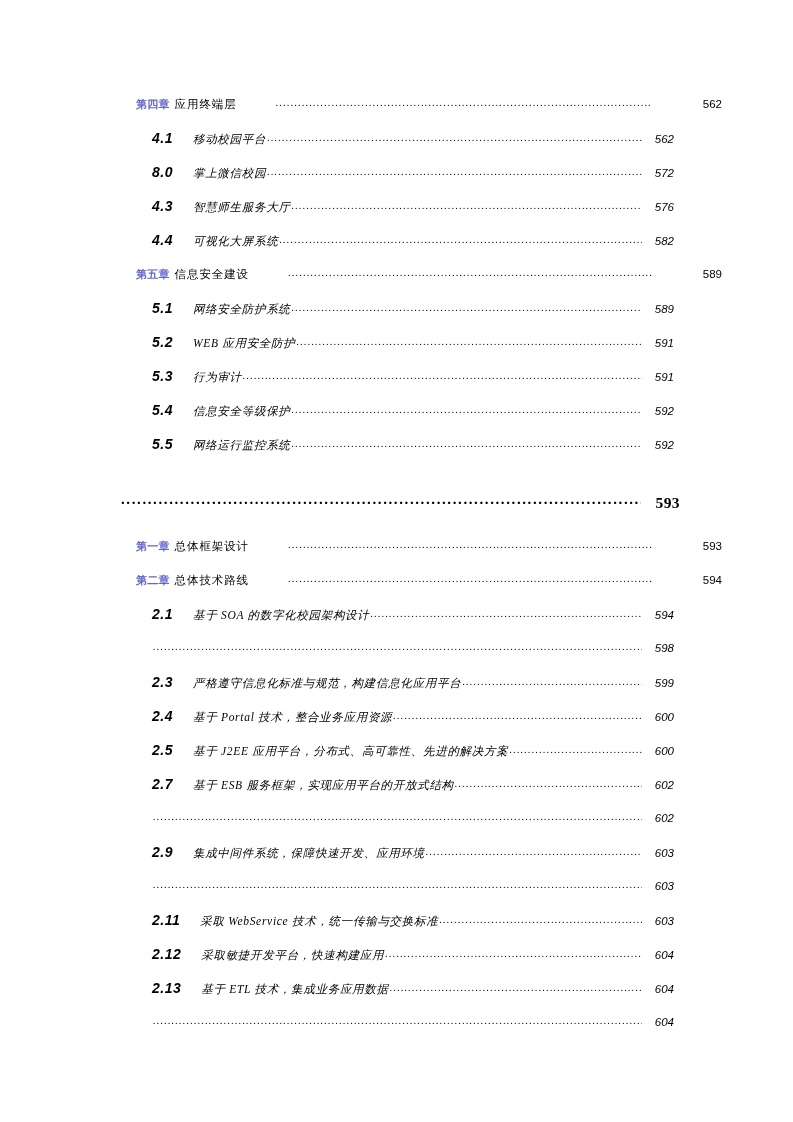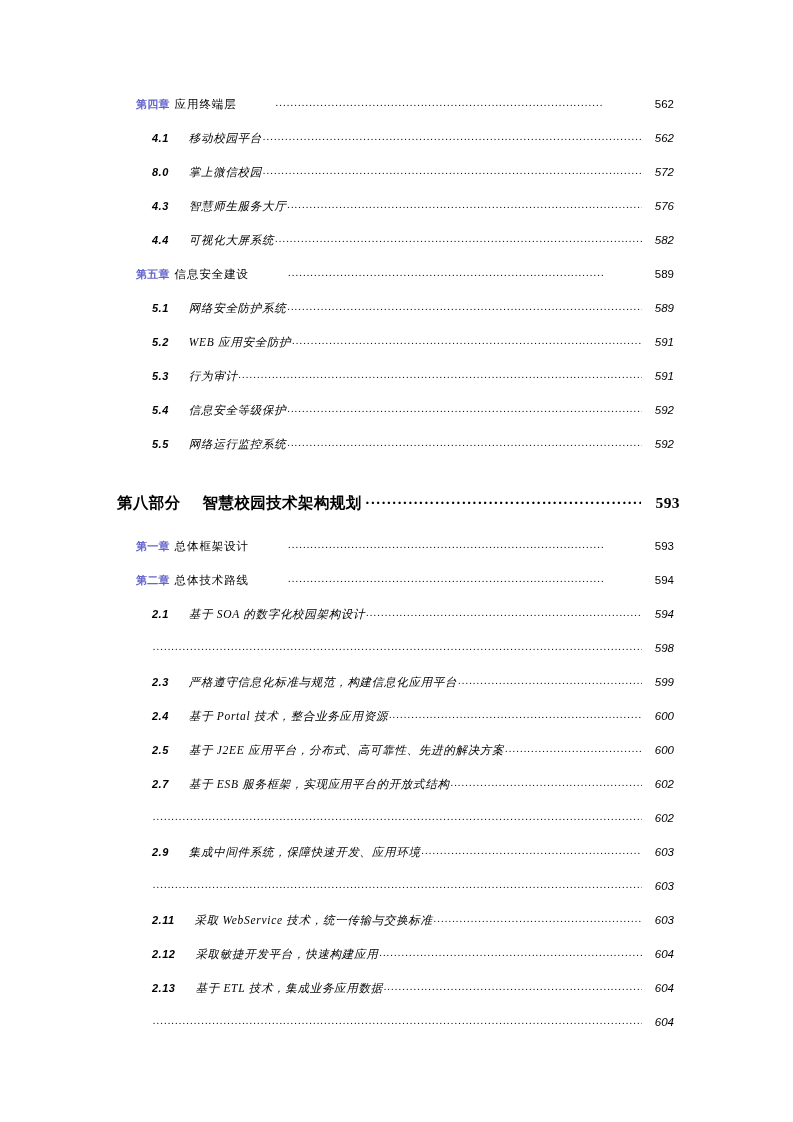--- a/index.html
+++ b/index.html
@@ -72,21 +72,21 @@
     font-size: 15px;
     letter-spacing: 1.6px;
     font-weight: bold;
   }
   .row-part .part-name { margin-left: 22px; }
   .row-part .toc-page { font-size: 15.5px; font-weight: bold; }
 
   
   .row-chapter {
     padding-left: 136px;
-    padding-right: 119px;
+    padding-right: 71px;
     height: 34px;
     font-size: 11.5px;
     color: #000000;
     gap: 38px;
   }
   .row-chapter .chapter-no {
     color: #6666cc;
     font-weight: bold;
     font-family: "Liberation Sans", "DejaVu Sans", sans-serif;
     font-size: 11px;
@@ -109,21 +109,21 @@
     padding-right: 119px;
     height: 34px;
     font-size: 11.5px;
     font-style: italic;
     color: #000000;
   }
   .row-section .sec-no {
     font-family: "Liberation Sans", "DejaVu Sans", sans-serif;
     font-weight: bold;
     font-style: italic;
-    font-size: 11px;
+    font-size: 14px;
     letter-spacing: 0.5px;
   }
   .row-section .sec-name {
     margin-left: 20px;
     letter-spacing: 0.7px;
     font-style: italic;
   }
   .row-section .toc-leader::before { font-size: 10.5px; letter-spacing: 1.1px; }
   .row-section .toc-page {
     font-size: 11.5px;
@@ -223,24 +223,20 @@
       <div class="toc-row row-section">
         <span class="toc-label">
           <span class="sec-no">5.5</span>
           <span class="sec-name">网络运行监控系统</span>
         </span>
         <span class="toc-leader"></span>
         <span class="toc-page">592</span>
       </div>
       <div class="gap-before-part"></div>
       <div class="toc-row row-part">
-        <span class="toc-label">
-          <span class="part-no">第八部分</span>
-          <span class="part-name">智慧校园技术架构规划</span>
-        </span>
         <span class="toc-leader"></span>
         <span class="toc-page">593</span>
       </div>
       <div class="gap-after-part"></div>
       <div class="toc-row row-chapter">
         <span class="toc-label">
           <span class="chapter-no">第一章</span>
           <span class="chapter-name">总体框架设计</span>
         </span>
         <span class="toc-leader"></span>

